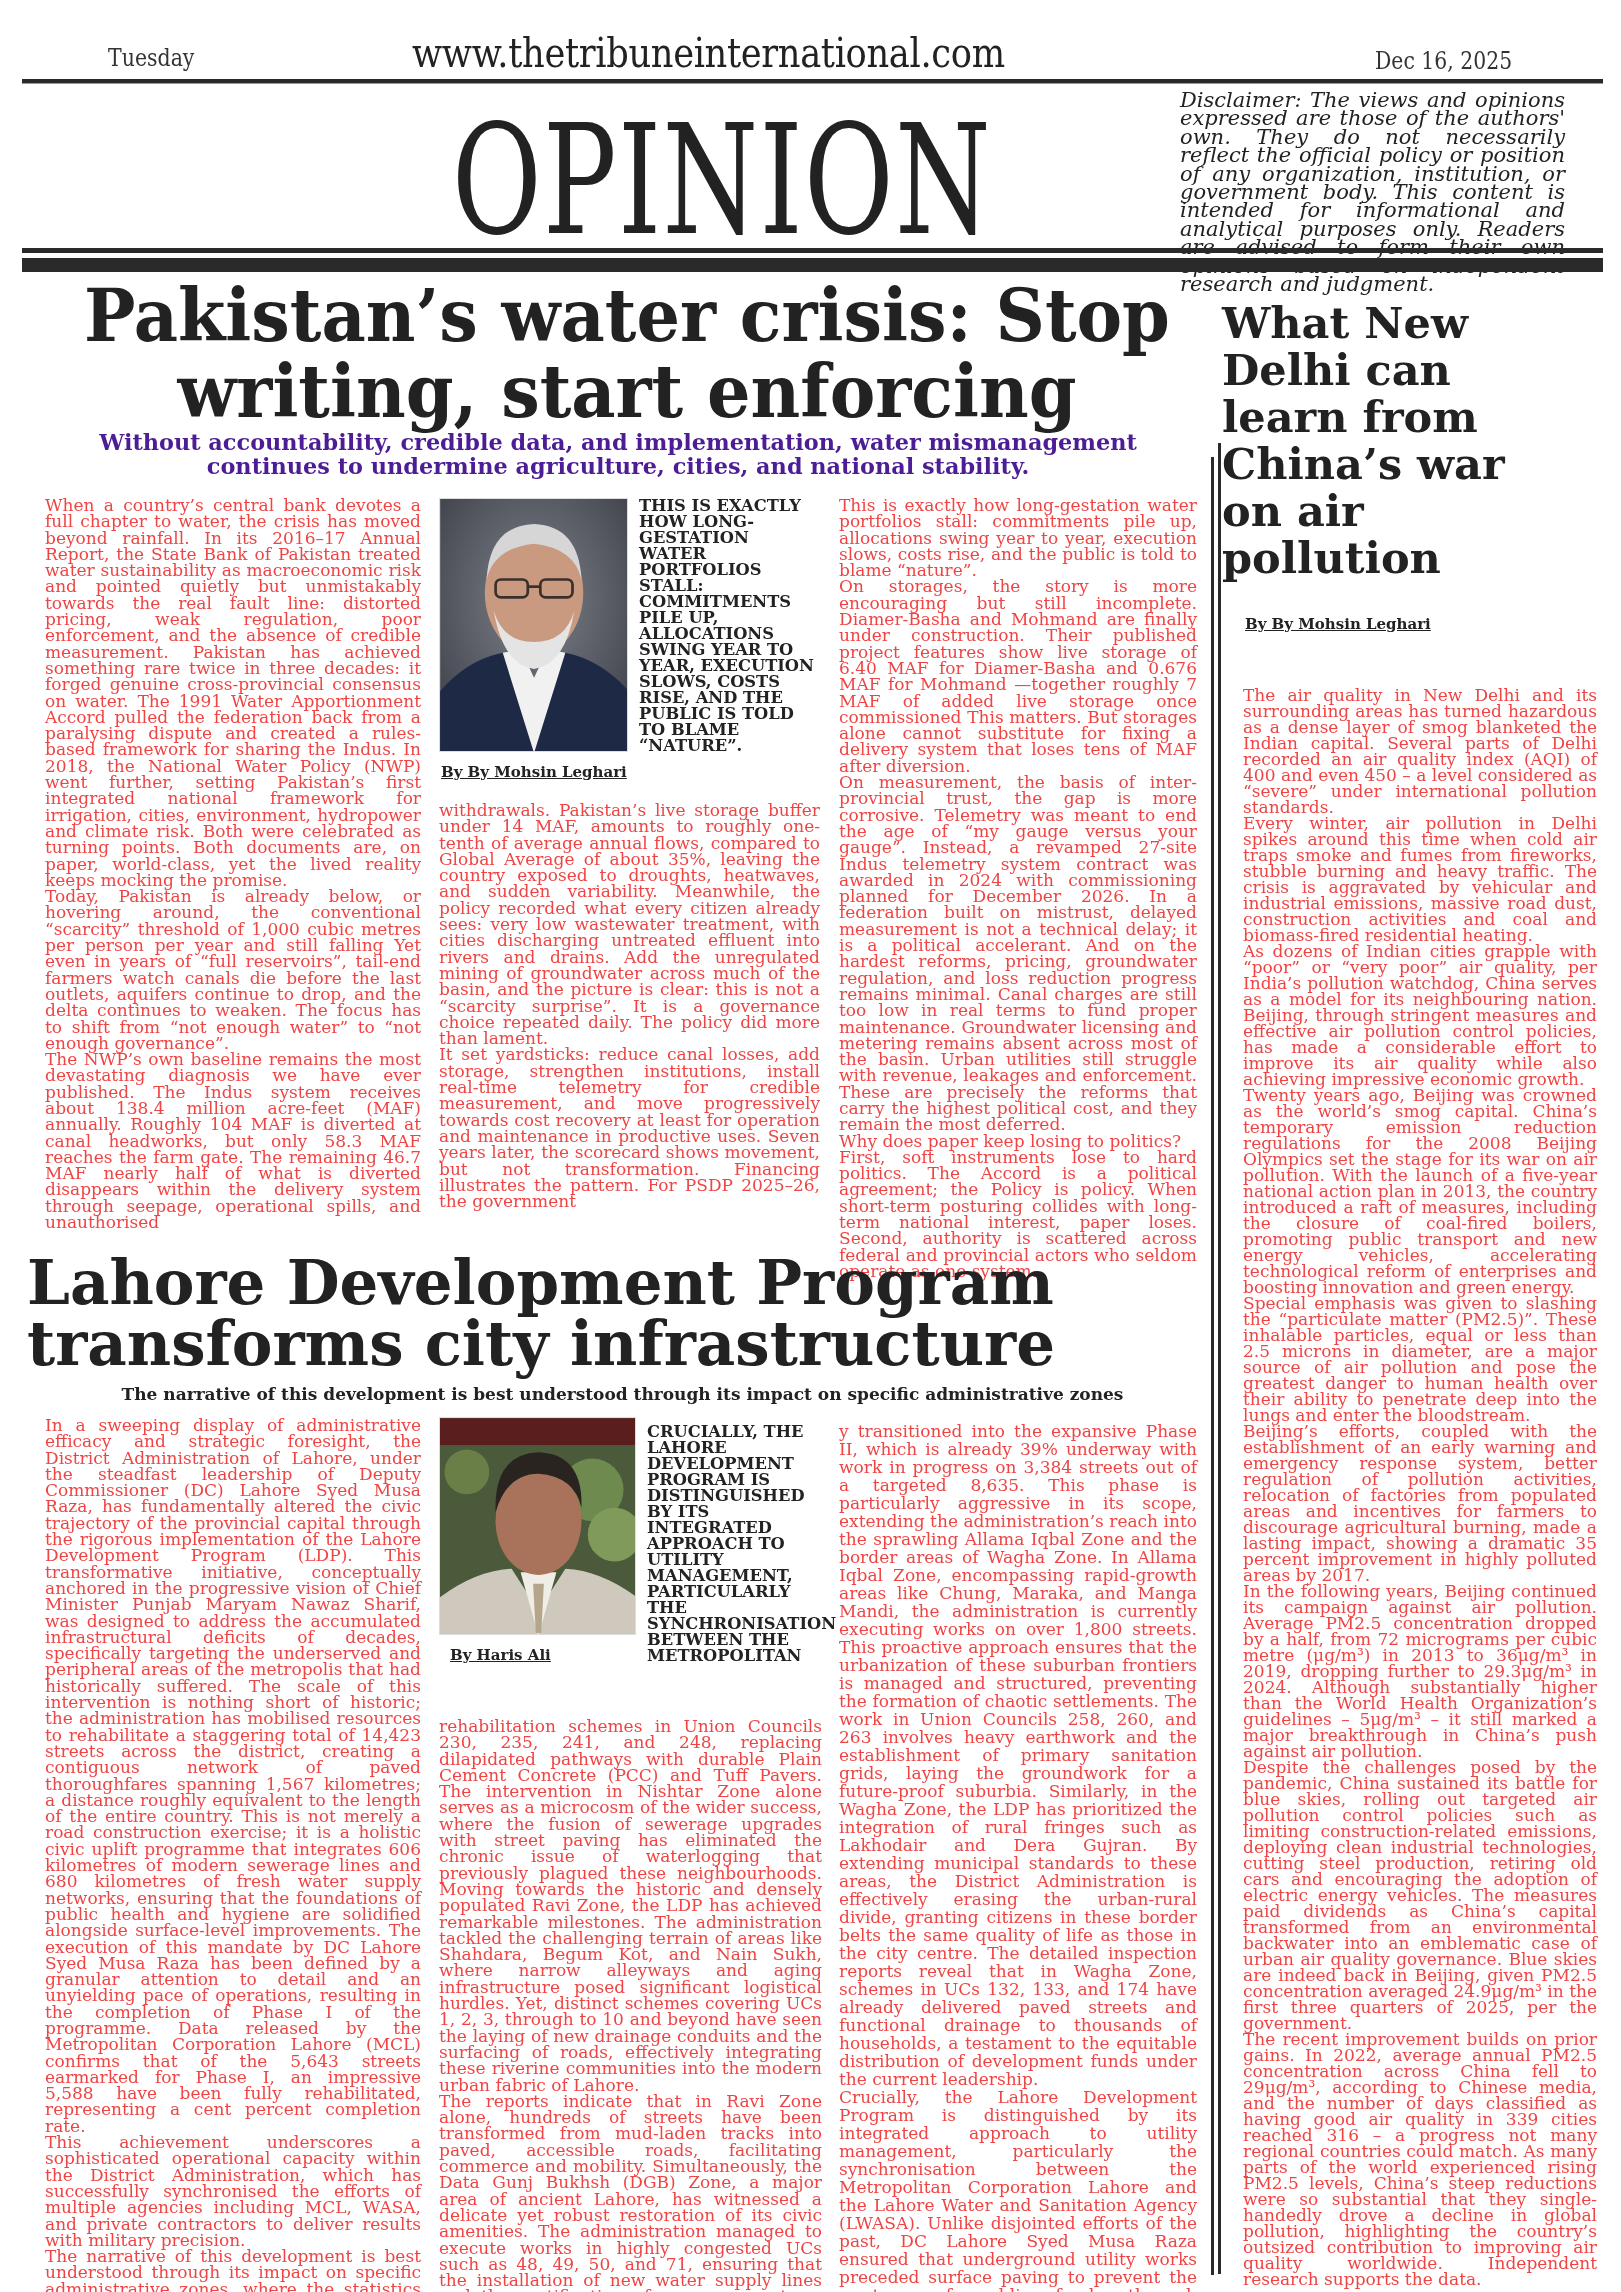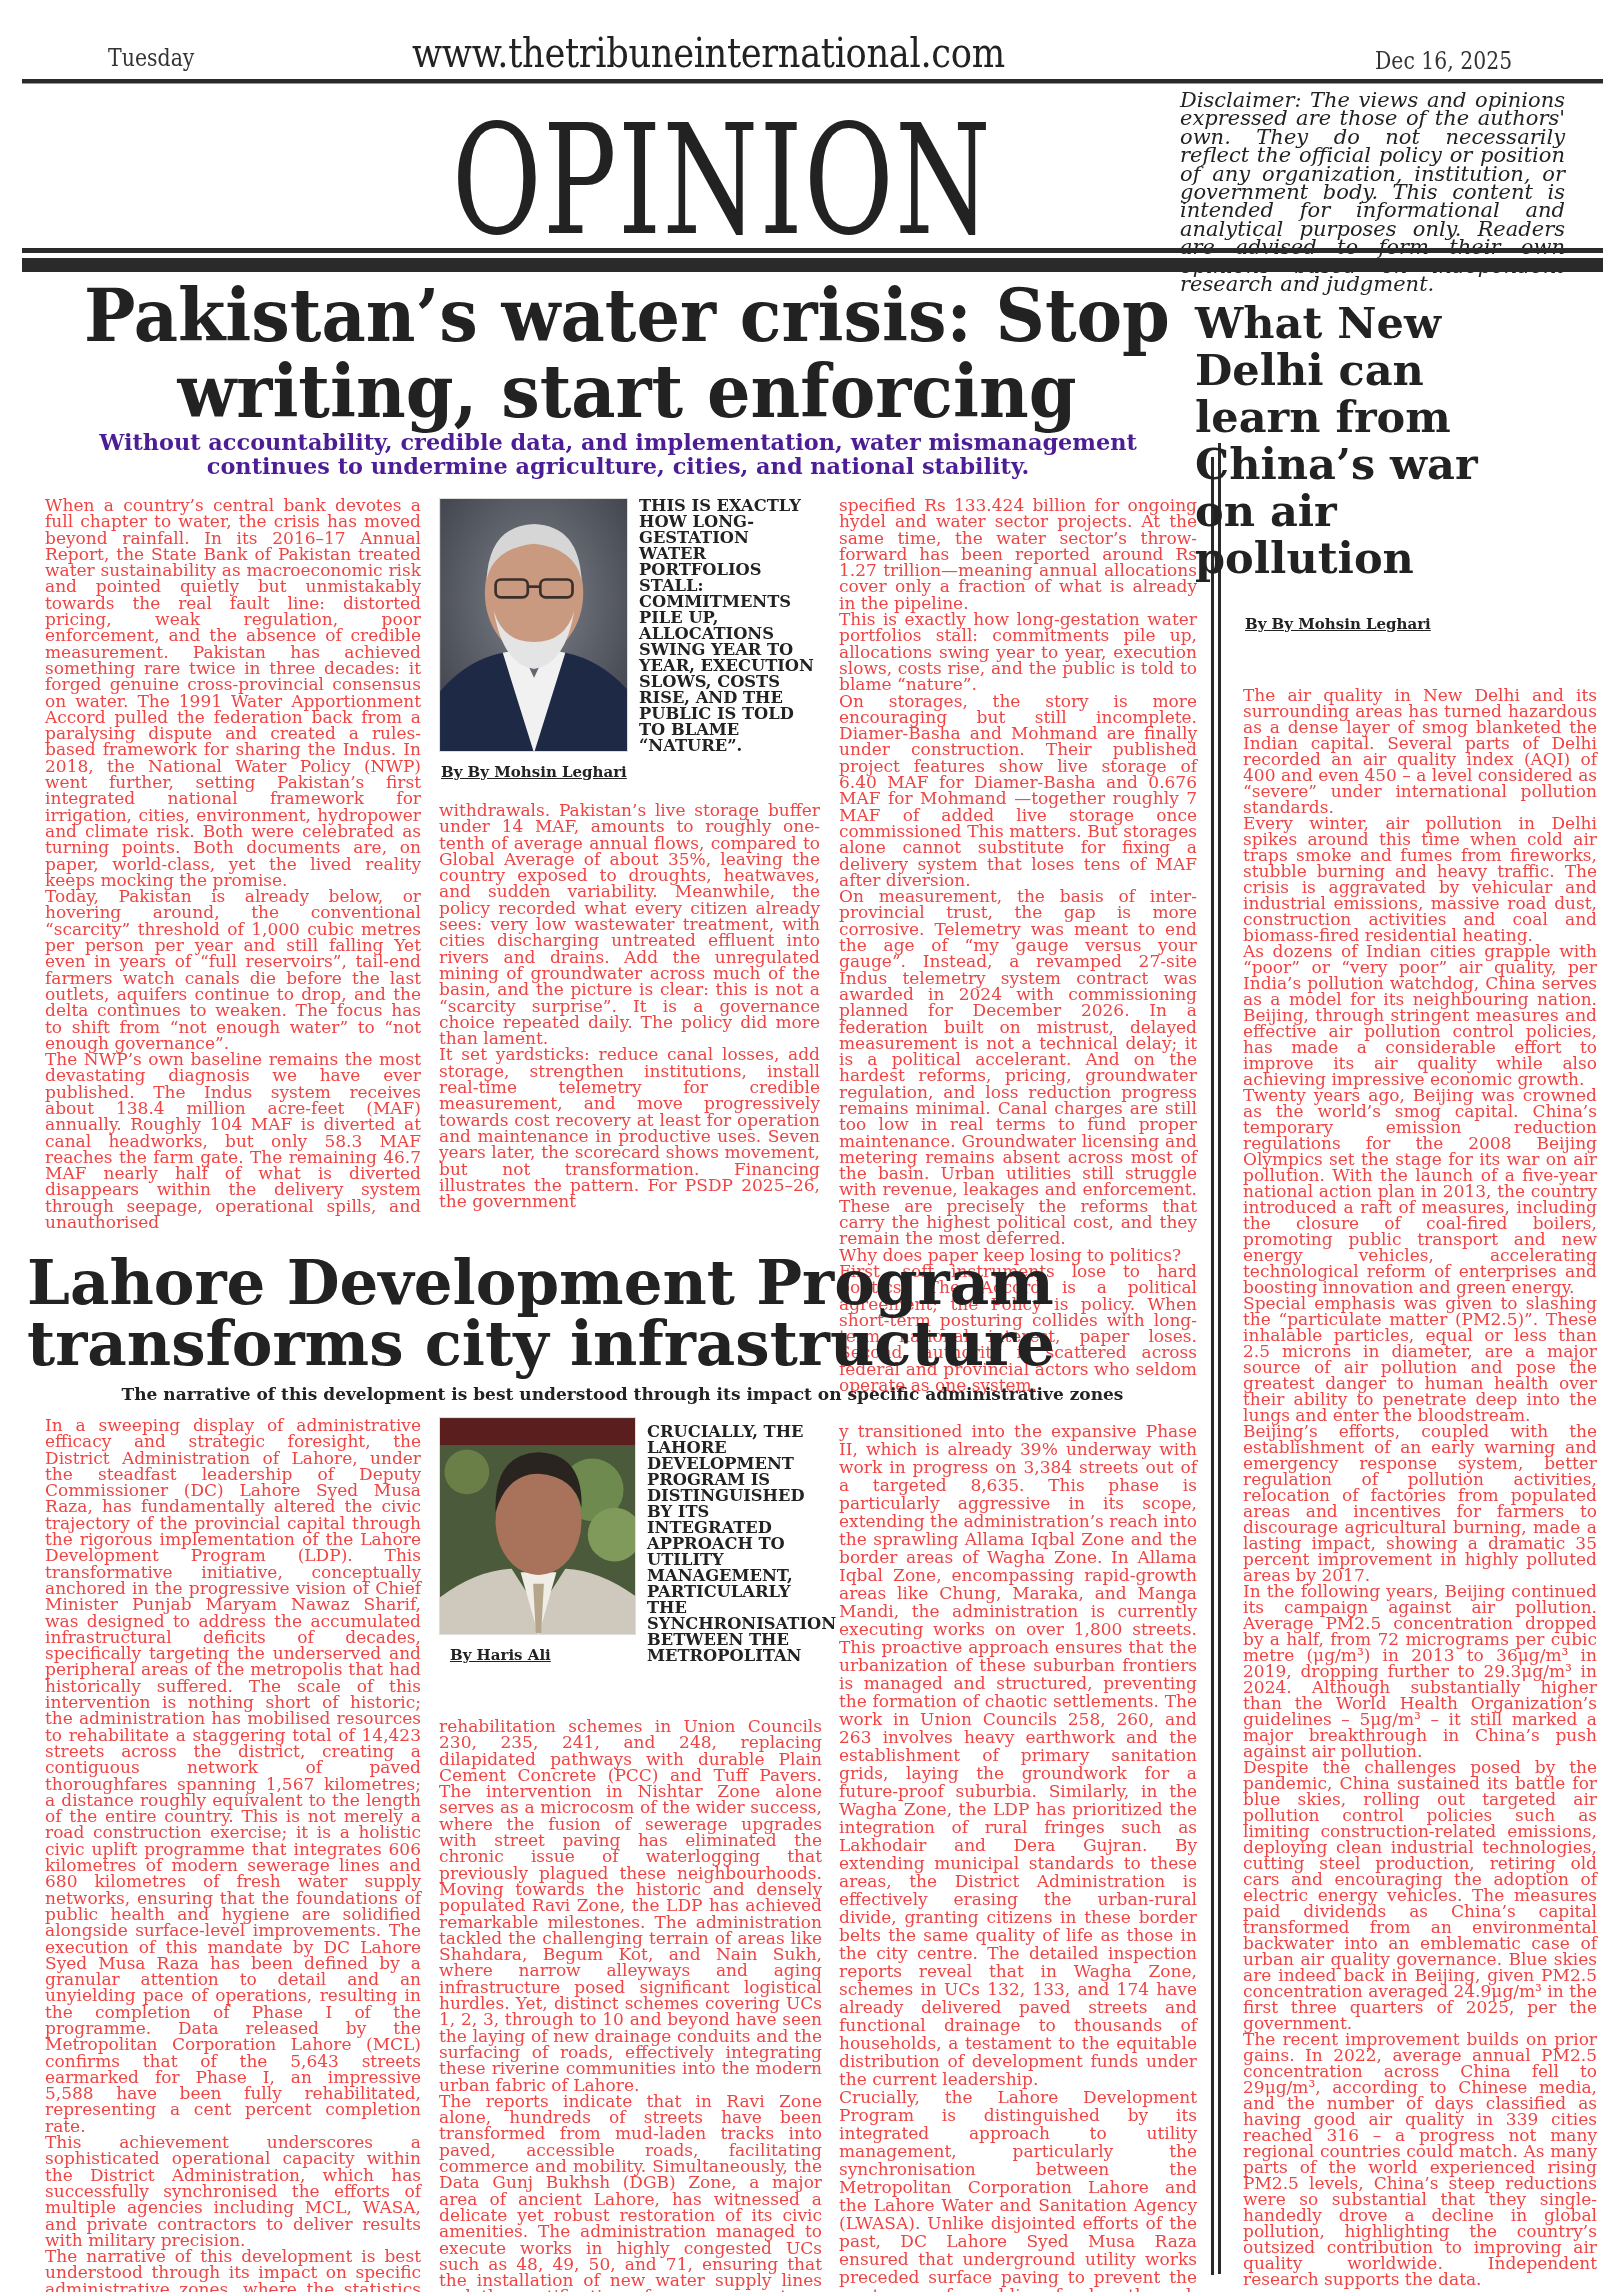--- a/index.html
+++ b/index.html
@@ -27,21 +27,21 @@
 
   .photo { position: absolute; overflow: hidden; border: 0.9px solid #ddd; }
   .byline { position: absolute; font-family: "DejaVu Serif", serif; font-weight: bold; font-size: 15px; text-decoration: underline; color: #222; }
   .pullquote { position: absolute; font-family: "DejaVu Serif", serif; font-weight: bold; font-size: 16.3px; line-height: 16px; text-transform: uppercase; color: #222; }
 
   .vrule { position: absolute; background: #2a2a2a; }
 
   .h2 { left: 27px; top: 1252px; width: 1164px; font-size: 61px; text-align: left; line-height: 1.0; transform: scaleX(1.0); }
   .sub2 { position: absolute; left: 54px; top: 1384px; width: 1137px; text-align: center; font-family: "DejaVu Serif", serif; font-weight: bold; font-size: 17px; color: #222; }
 
-  .side-head { position: absolute; left: 1195px; top: 300px; width: 322px; font-family: "DejaVu Serif", serif; font-weight: bold; font-size: 43px; line-height: 47px; color: #222; }
+  .side-head { position: absolute; left: 1222px; top: 300px; width: 322px; font-family: "DejaVu Serif", serif; font-weight: bold; font-size: 43px; line-height: 47px; color: #222; }
   .side-byline { position: absolute; left: 1245px; top: 615px; }
 </style>
 </head>
 <body>
 
 <div class="masthead-top">
   <span class="day">Tuesday</span>
   <span class="site">www.thetribuneinternational.com</span>
   <span class="date">Dec 16, 2025</span>
 </div>
@@ -81,21 +81,20 @@
 </div>
 <div class="byline" style="left:441px; top:763px;">By By Mohsin Leghari</div>
 <div class="pullquote" style="left:639px; top:498px; width:179px;">This is exactly how long-gestation water portfolios stall: commitments pile up, allocations swing year to year, execution slows, costs rise, and the public is told to blame “nature”.</div>
 
 <div class="col" style="left:439px; top:802px; width:381px;">
   <p>withdrawals. Pakistan’s live storage buffer under 14 MAF, amounts to roughly one-tenth of average annual flows, compared to Global Average of about 35%, leaving the country exposed to droughts, heatwaves, and sudden variability. Meanwhile, the policy recorded what every citizen already sees: very low wastewater treatment, with cities discharging untreated effluent into rivers and drains. Add the unregulated mining of groundwater across much of the basin, and the picture is clear: this is not a “scarcity surprise”. It is a governance choice repeated daily. The policy did more than lament.</p>
   <p>It set yardsticks: reduce canal losses, add storage, strengthen institutions, install real-time telemetry for credible measurement, and move progressively towards cost recovery at least for operation and maintenance in productive uses. Seven years later, the scorecard shows movement, but not transformation. Financing illustrates the pattern. For PSDP 2025–26, the government</p>
 </div>
 
 <div class="col" style="left:839px; top:497px; width:358px;">
-  <p>specified Rs 133.424 billion for ongoing hydel and water sector projects. At the same time, the water sector’s throw-forward has been reported around Rs 1.27 trillion—meaning annual allocations cover only a fraction of what is already in the pipeline.</p>
   <p>This is exactly how long-gestation water portfolios stall: commitments pile up, allocations swing year to year, execution slows, costs rise, and the public is told to blame “nature”.</p>
   <p>On storages, the story is more encouraging but still incomplete. Diamer-Basha and Mohmand are finally under construction. Their published project features show live storage of 6.40 MAF for Diamer-Basha and 0.676 MAF for Mohmand —together roughly 7 MAF of added live storage once commissioned This matters. But storages alone cannot substitute for fixing a delivery system that loses tens of MAF after diversion.</p>
   <p>On measurement, the basis of inter-provincial trust, the gap is more corrosive. Telemetry was meant to end the age of “my gauge versus your gauge”. Instead, a revamped 27-site Indus telemetry system contract was awarded in 2024 with commissioning planned for December 2026. In a federation built on mistrust, delayed measurement is not a technical delay; it is a political accelerant. And on the hardest reforms, pricing, groundwater regulation, and loss reduction progress remains minimal. Canal charges are still too low in real terms to fund proper maintenance. Groundwater licensing and metering remains absent across most of the basin. Urban utilities still struggle with revenue, leakages and enforcement. These are precisely the reforms that carry the highest political cost, and they remain the most deferred.</p>
   <p>Why does paper keep losing to politics?</p>
   <p>First, soft instruments lose to hard politics. The Accord is a political agreement; the Policy is policy. When short-term posturing collides with long-term national interest, paper loses. Second, authority is scattered across federal and provincial actors who seldom operate as one system.</p>
 </div>
 
 <div class="vrule" style="left:1211px; top:457px; width:2.7px; height:1818px;"></div>
 <div class="vrule" style="left:1218px; top:443px; width:2.7px; height:1831px;"></div>
 

